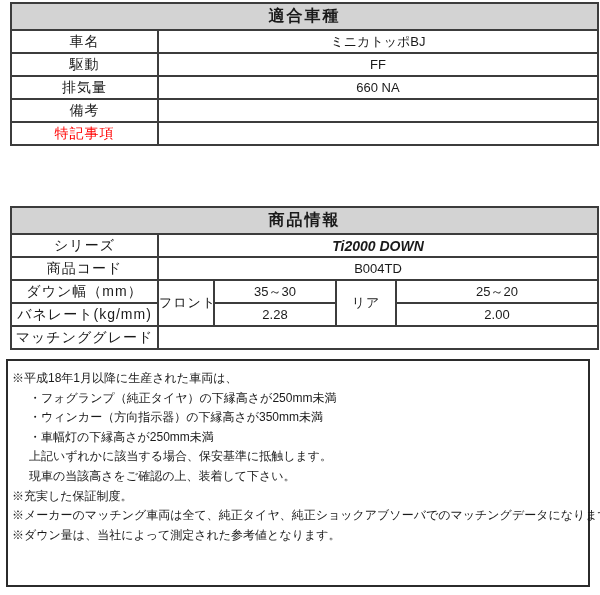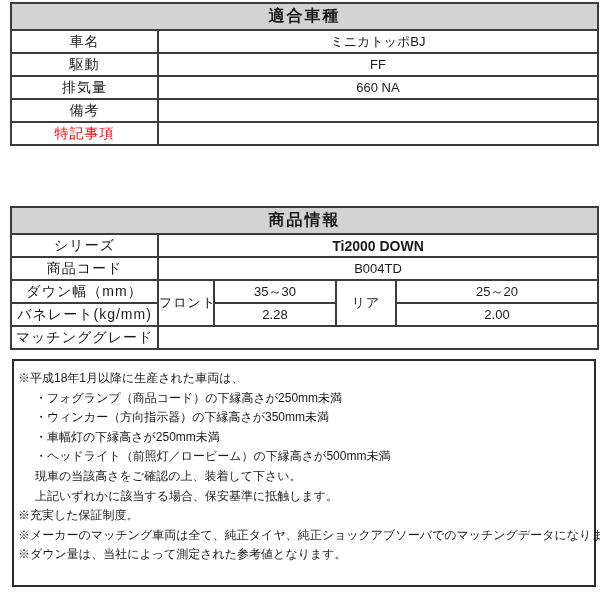--- a/index.html
+++ b/index.html
@@ -34,27 +34,27 @@
   .label-cell{
     text-align:center;font-size:14px;height:21px;letter-spacing:1px;
   }
   .value-cell{
     font-size:13px;text-align:center;padding:0 4px;
   }
   .center-cell{
     text-align:center;font-size:13px;letter-spacing:1px;border-radius:10px;
   }
   .red-bold{color:var(--red);font-weight:normal;}
-  .italic-bold{font-weight:bold;font-size:14px;margin-left:7px;}
+  .italic-bold{font-style:italic;font-weight:bold;font-size:14px;margin-left:7px;}
 
   #fit-table{top:2px;}
   #product-table{top:206px;}
 
   .notes-box{
-    position:absolute;left:12px;top:359px;
+    position:absolute;left:6px;top:359px;
     width:576px;height:216px;
     border:2px solid #2b2b2b;
     padding:8px 0 0 4px;
     background:#ffffff;
   }
   .note-line{
     font-size:12px;line-height:19.6px;white-space:nowrap;
   }
   .note-line.indent{padding-left:17px;}
 </style>
@@ -129,24 +129,23 @@
     </tr>
     <tr>
       <td class="label-cell">マッチンググレード</td>
       <td class="value-cell" colspan="4"></td>
     </tr>
   </tbody>
     </table>
 
   <div class="notes-box">
     <div class="note-line">※平成18年1月以降に生産された車両は、</div>
-    <div class="note-line indent">・フォグランプ（商品コード）の下縁高さが250mm未満</div>
+    <div class="note-line indent">・フォグランプ（純正タイヤ）の下縁高さが250mm未満</div>
     <div class="note-line indent">・ウィンカー（方向指示器）の下縁高さが350mm未満</div>
     <div class="note-line indent">・車幅灯の下縁高さが250mm未満</div>
-    <div class="note-line indent">・ヘッドライト（前照灯／ロービーム）の下縁高さが500mm未満</div>
+    <div class="note-line indent">上記いずれかに該当する場合、保安基準に抵触します。</div>
     <div class="note-line indent">現車の当該高さをご確認の上、装着して下さい。</div>
-    <div class="note-line indent">上記いずれかに該当する場合、保安基準に抵触します。</div>
     <div class="note-line">※充実した保証制度。</div>
     <div class="note-line">※メーカーのマッチング車両は全て、純正タイヤ、純正ショックアブソーバでのマッチングデータになります。</div>
     <div class="note-line">※ダウン量は、当社によって測定された参考値となります。</div>
   </div>
 
 </div>
 
 </body></html>

